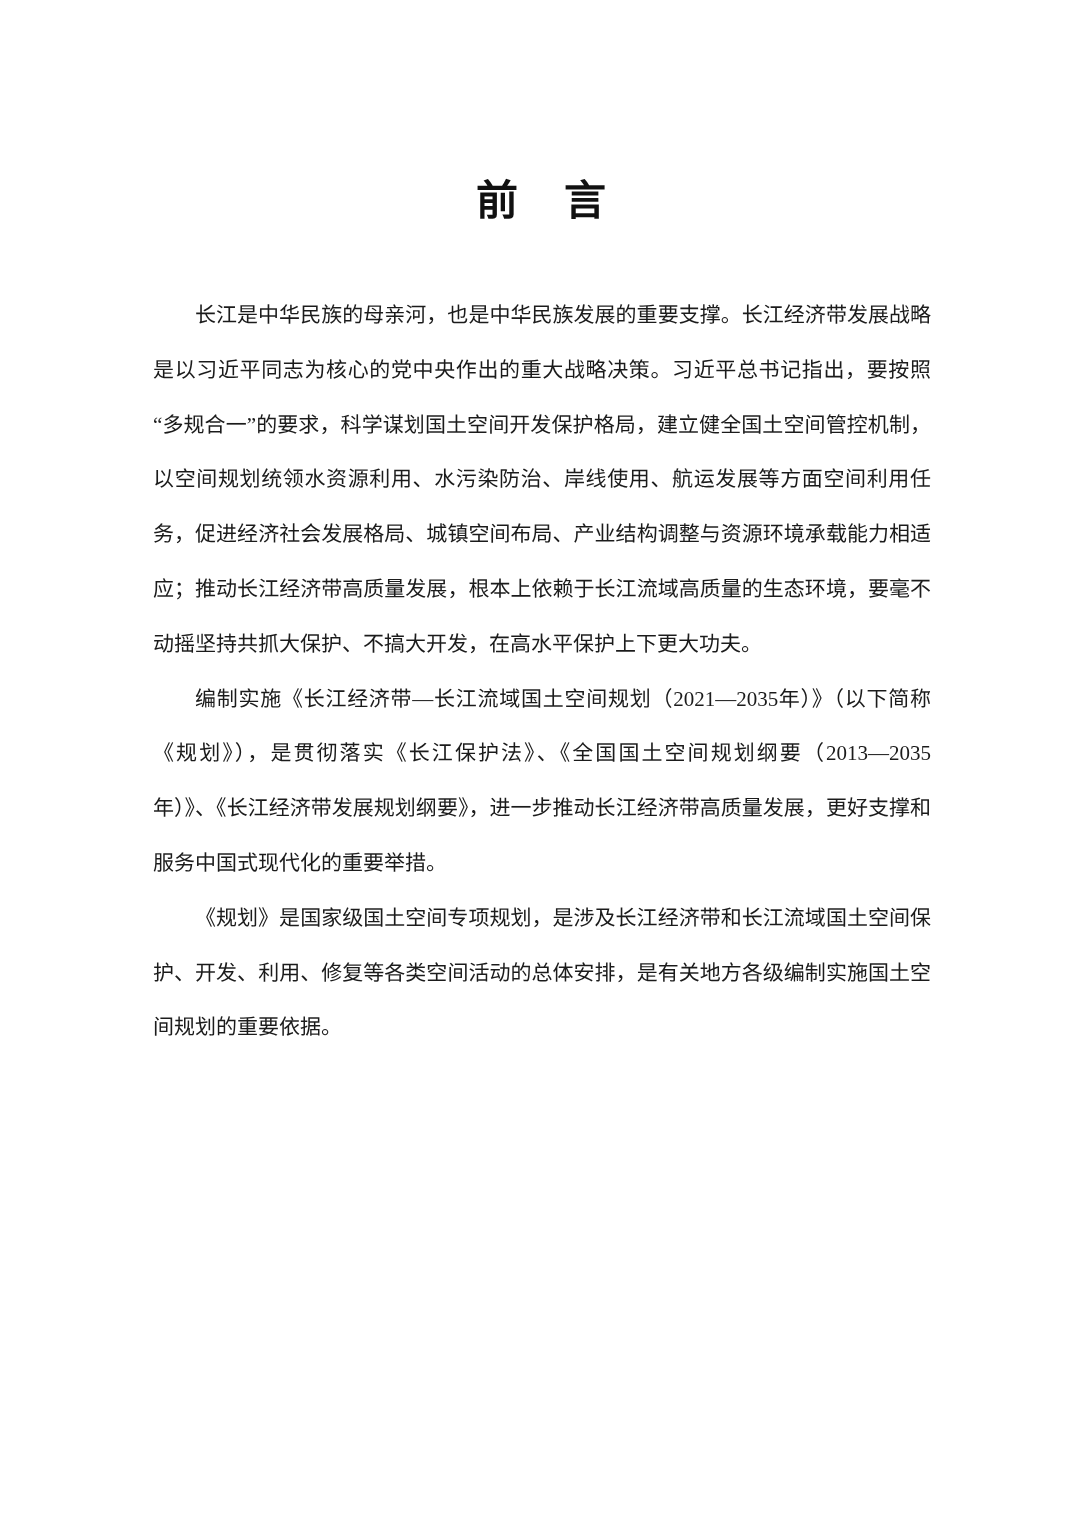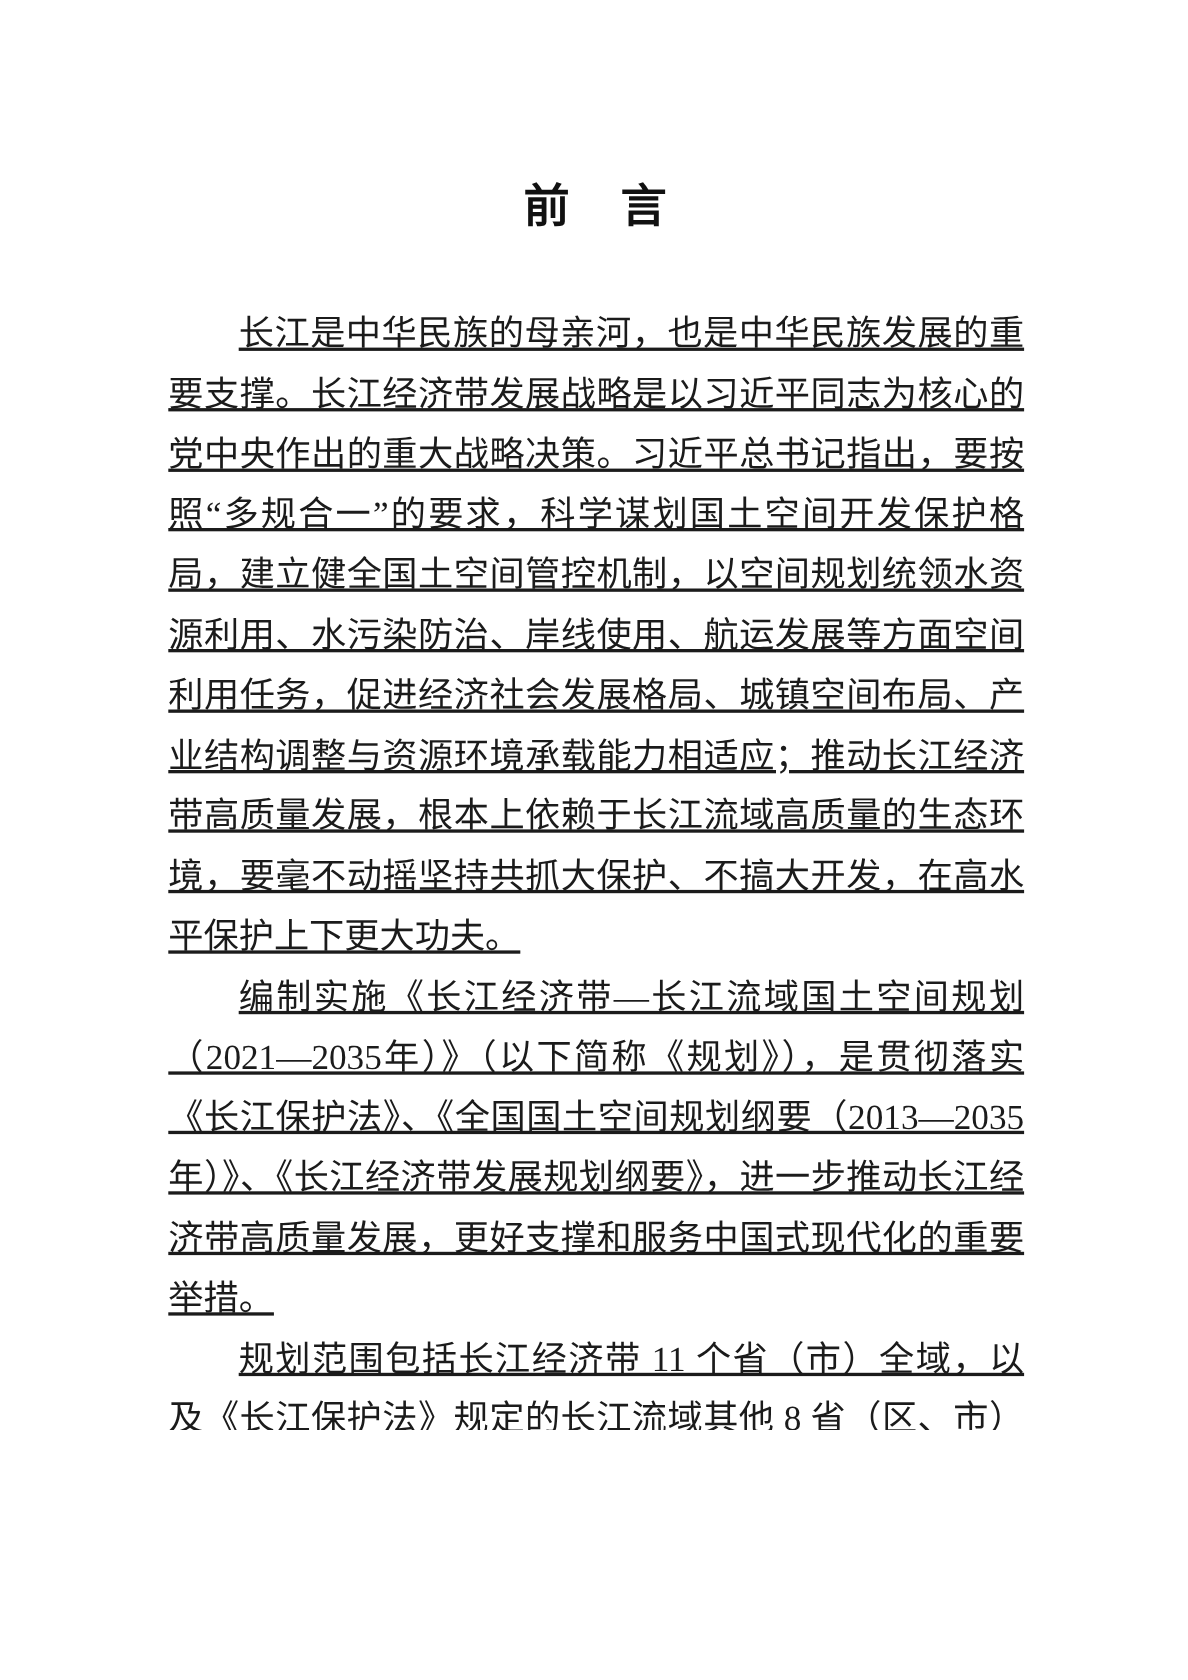--- a/index.html
+++ b/index.html
@@ -4,21 +4,21 @@
 <style>
   html, body {
     margin: 0;
     padding: 0;
     background: #ffffff;
   }
   .page {
     position: relative;
     width: 1080px;
     height: 1296px;
-    margin: 4px auto;
+    margin: 16px auto;
     background: #ffffff;
     overflow: hidden;
     font-family: "Liberation Serif", "DejaVu Serif", serif;
     color: #1b1b1b;
   }
   .content {
     position: absolute;
     left: 153px;
     top: 160px;
     width: 778px;
@@ -27,29 +27,28 @@
     margin: 0 0 62px 0;
     font-size: 42px;
     line-height: 50px;
     font-weight: 700;
     text-align: center;
     color: #111111;
     letter-spacing: 2px;
   }
   .doc-body p {
     margin: 0;
-    font-size: 32px;
+    font-size: 21px;
     line-height: 54.8px;
     text-align: justify;
     text-justify: inter-ideograph;
     text-indent: 2em;
     letter-spacing: 0px;
     word-break: break-all;
     color: #1b1b1b;
-    text-decoration: underline;
   }
   .page-footer {
     position: absolute;
     top: 1362px;
     right: 172px;
     font-size: 28px;
     line-height: 34px;
     color: #1b1b1b;
     letter-spacing: 6px;
     white-space: nowrap;
@@ -57,17 +56,17 @@
 </style>
 </head>
 <body>
 
 <div class="page">
   <div class="content">
     <h1 class="doc-title">前　言</h1>
     <div class="doc-body">
       <p>长江是中华民族的母亲河，也是中华民族发展的重要支撑。长江经济带发展战略是以习近平同志为核心的党中央作出的重大战略决策。习近平总书记指出，要按照“多规合一”的要求，科学谋划国土空间开发保护格局，建立健全国土空间管控机制，以空间规划统领水资源利用、水污染防治、岸线使用、航运发展等方面空间利用任务，促进经济社会发展格局、城镇空间布局、产业结构调整与资源环境承载能力相适应；推动长江经济带高质量发展，根本上依赖于长江流域高质量的生态环境，要毫不动摇坚持共抓大保护、不搞大开发，在高水平保护上下更大功夫。</p>
       <p>编制实施《长江经济带—长江流域国土空间规划（2021—2035年）》（以下简称《规划》），是贯彻落实《长江保护法》、《全国国土空间规划纲要（2013—2035 年）》、《长江经济带发展规划纲要》，进一步推动长江经济带高质量发展，更好支撑和服务中国式现代化的重要举措。</p>
-      <p>规划范围包括长江经济带 11 个省（市）全域，以及《长江保护法》规定的长江流域其他 8 省（区、市）的相关县级行政区域，共计 1173 个县级行政区域。规划范围包括陆域国土和内水、领海。</p>
+      <p>《规划》是国家级国土空间专项规划，是涉及长江经济带和长江流域国土空间保护、开发、利用、修复等各类空间活动的总体安排，是有关地方各级编制实施国土空间规划的重要依据。</p>
     </div>
   </div>
   <div class="page-footer">— 3 —</div>
 </div>
 
 </body></html>

